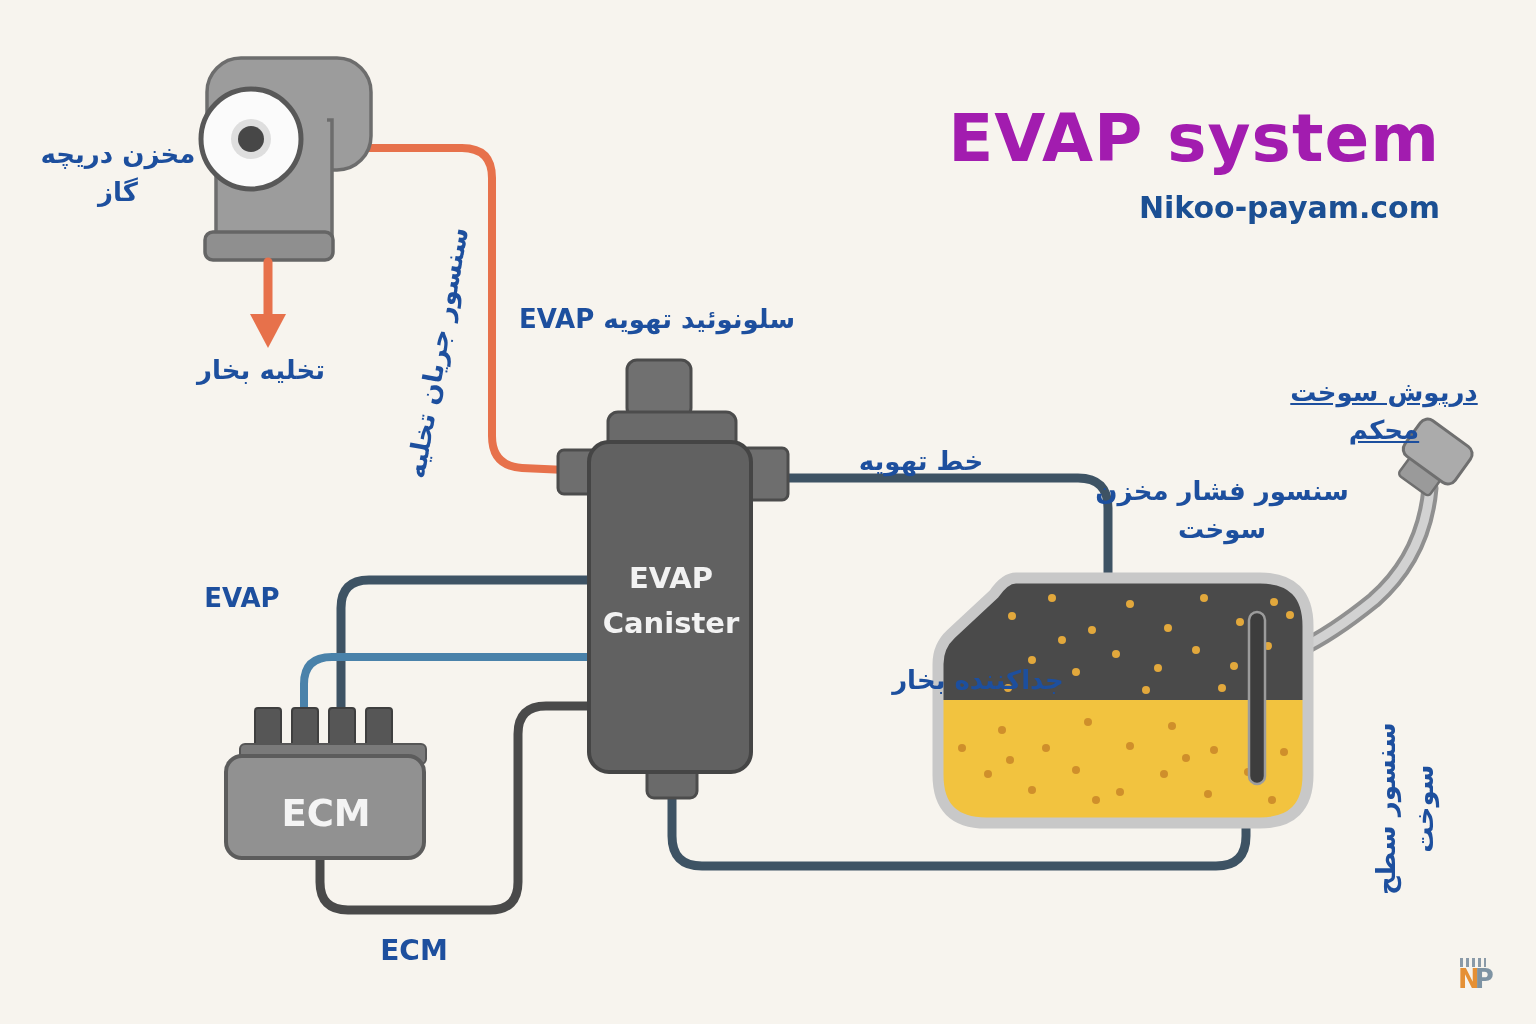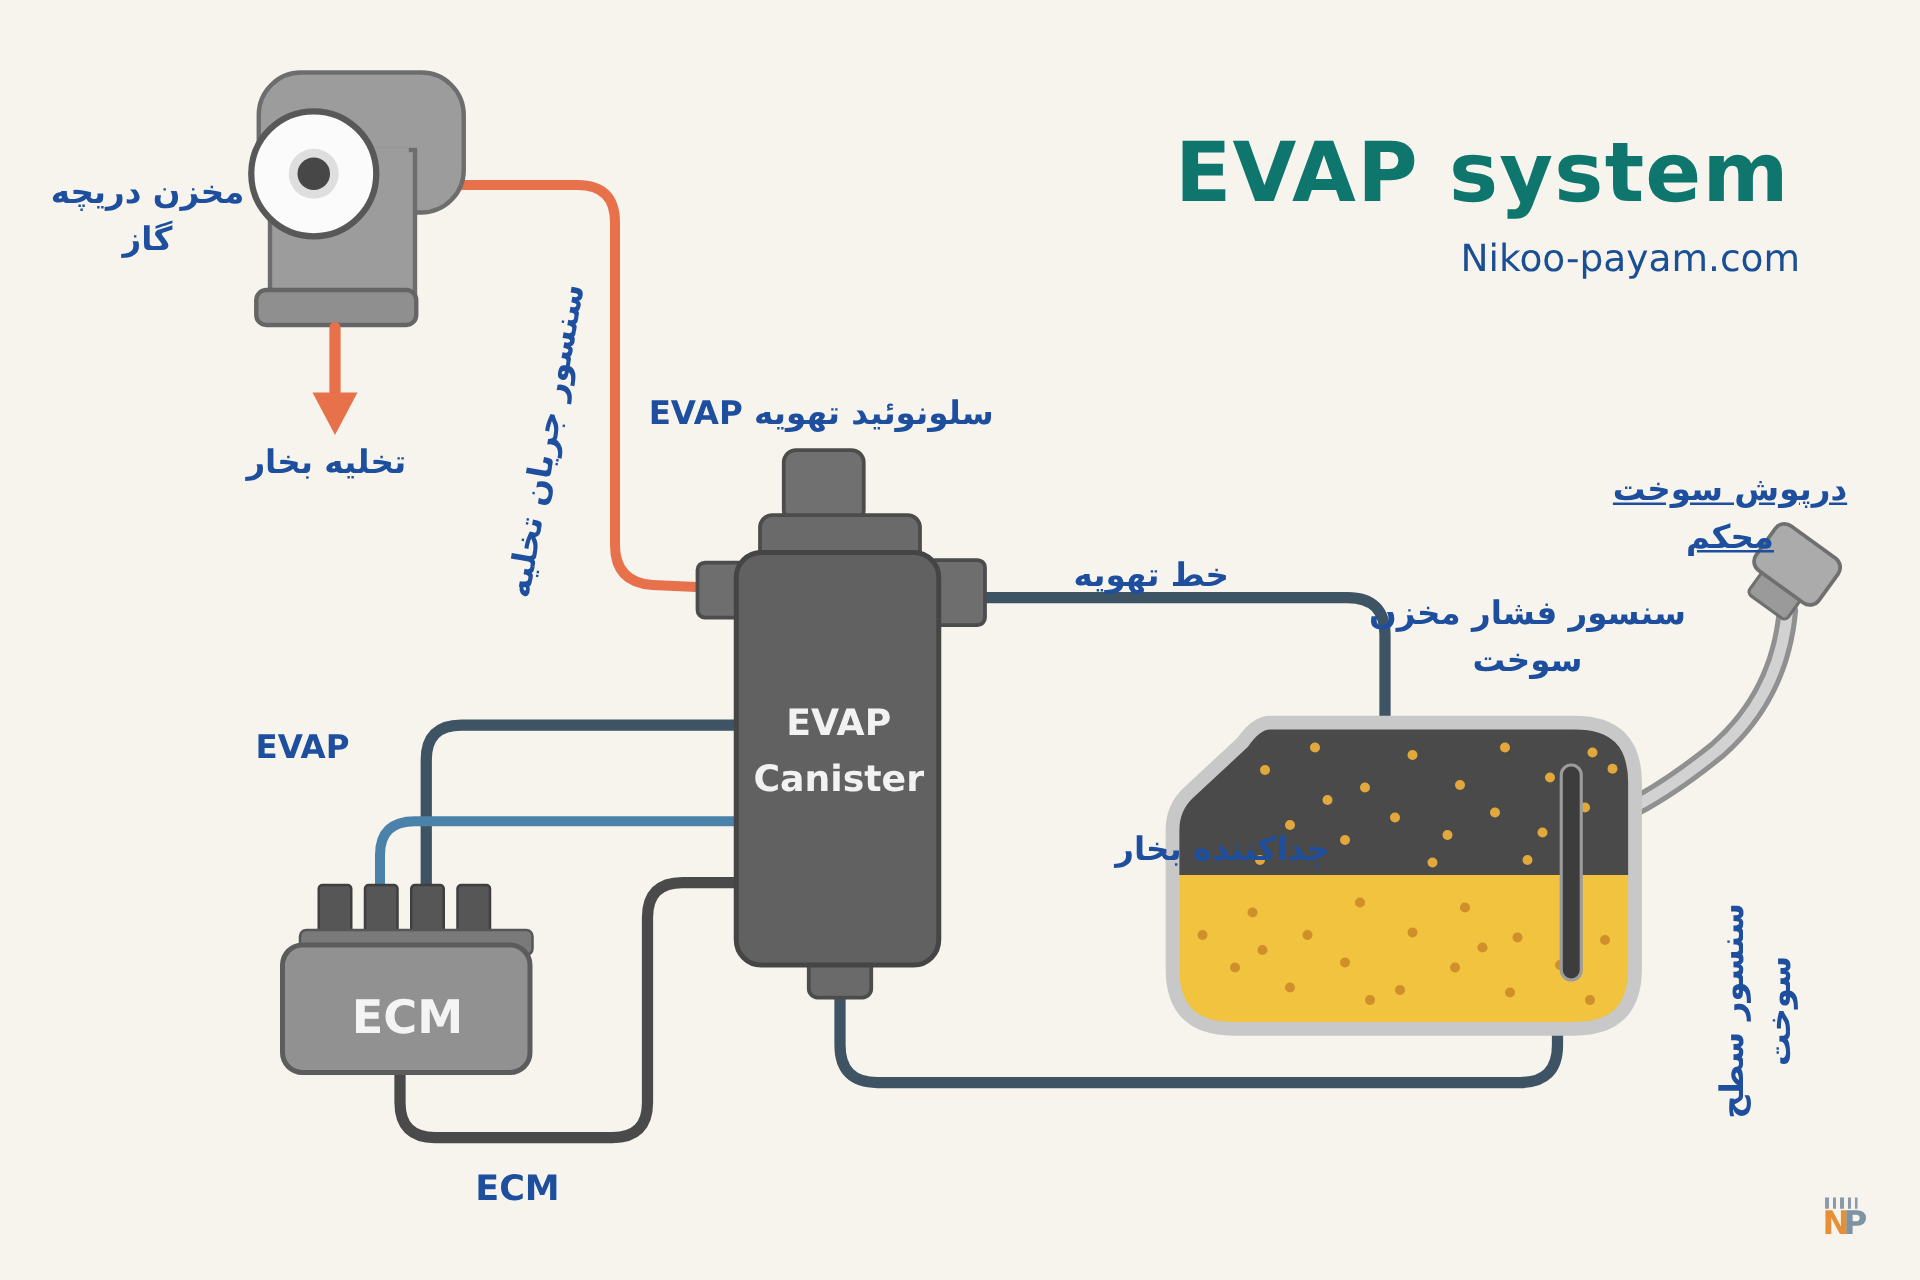--- a/index.html
+++ b/index.html
@@ -11,26 +11,26 @@
   #diagram { position:absolute; left:0; top:0; }
   .label {
     position:absolute; font-weight:bold; color:#1d4f9e;
     text-align:center; direction:rtl; font-size:26px; line-height:1.45;
     font-family:"DejaVu Sans", sans-serif;
   }
   .rot80  { transform:rotate(-80deg); transform-origin:center center; }
   .rot90  { transform:rotate(-90deg); transform-origin:center center; }
   .title {
     position:absolute; left:940px; top:100px; width:500px;
-    text-align:left; font-size:66px; font-weight:bold; color:#0f766e;
+    text-align:right; font-size:66px; font-weight:bold; color:#a21caf;
     letter-spacing:1px; direction:ltr;
   }
   .subtitle {
     position:absolute; left:940px; top:190px; width:500px;
-    text-align:right; font-size:30px; font-weight:normal; color:#1b4f93;
+    text-align:right; font-size:30px; font-weight:bold; color:#1b4f93;
     direction:ltr;
   }
   .canister-text {
     position:absolute; left:590px; top:556px; width:162px;
     text-align:center; color:#f2f2f2; font-size:29px; font-weight:bold;
     line-height:1.55; direction:ltr;
   }
   .ecm-text {
     position:absolute; left:230px; top:792px; width:192px;
     text-align:center; color:#f4f4f4; font-size:37px; font-weight:bold;
@@ -186,21 +186,21 @@
 
   <div class="title">EVAP system</div>
   <div class="subtitle">Nikoo-payam.com</div>
 
   <div class="label" style="left:28px; top:136px; width:180px;">مخزن دریچه گاز</div>
 
   <div class="label" style="left:171px; top:352px; width:180px;">تخلیه بخار</div>
 
   <div class="label rot80" style="left:308px; top:334px; width:260px;">سنسور جریان تخلیه</div>
 
-  <div class="label" style="left:507px; top:313px; width:300px;">سلونوئید تهویه EVAP</div>
+  <div class="label" style="left:507px; top:301px; width:300px;">سلونوئید تهویه EVAP</div>
 
   <div class="label" style="left:831px; top:443px; width:180px;">خط تهویه</div>
 
   <div class="label" style="left:1254px; top:374px; width:260px;text-decoration:underline;">درپوش سوخت محکم</div>
 
   <div class="label" style="left:1092px; top:473px; width:260px;">
     <div>سنسور فشار مخزن</div>
     <div>سوخت</div>
   </div>
 

